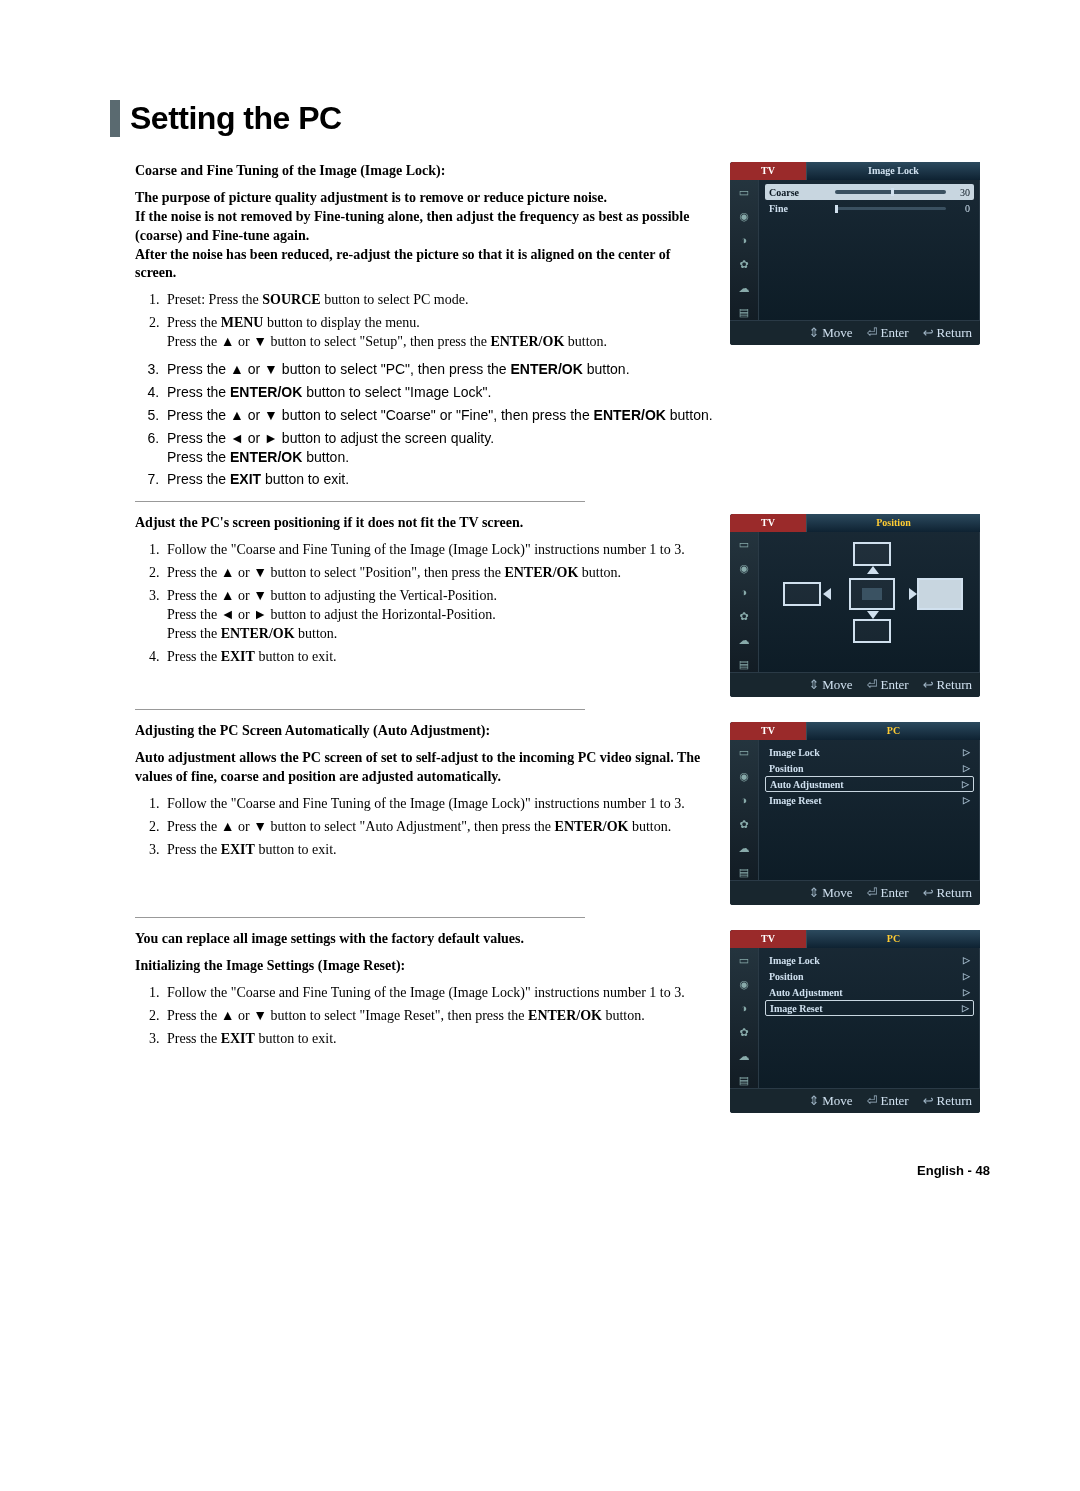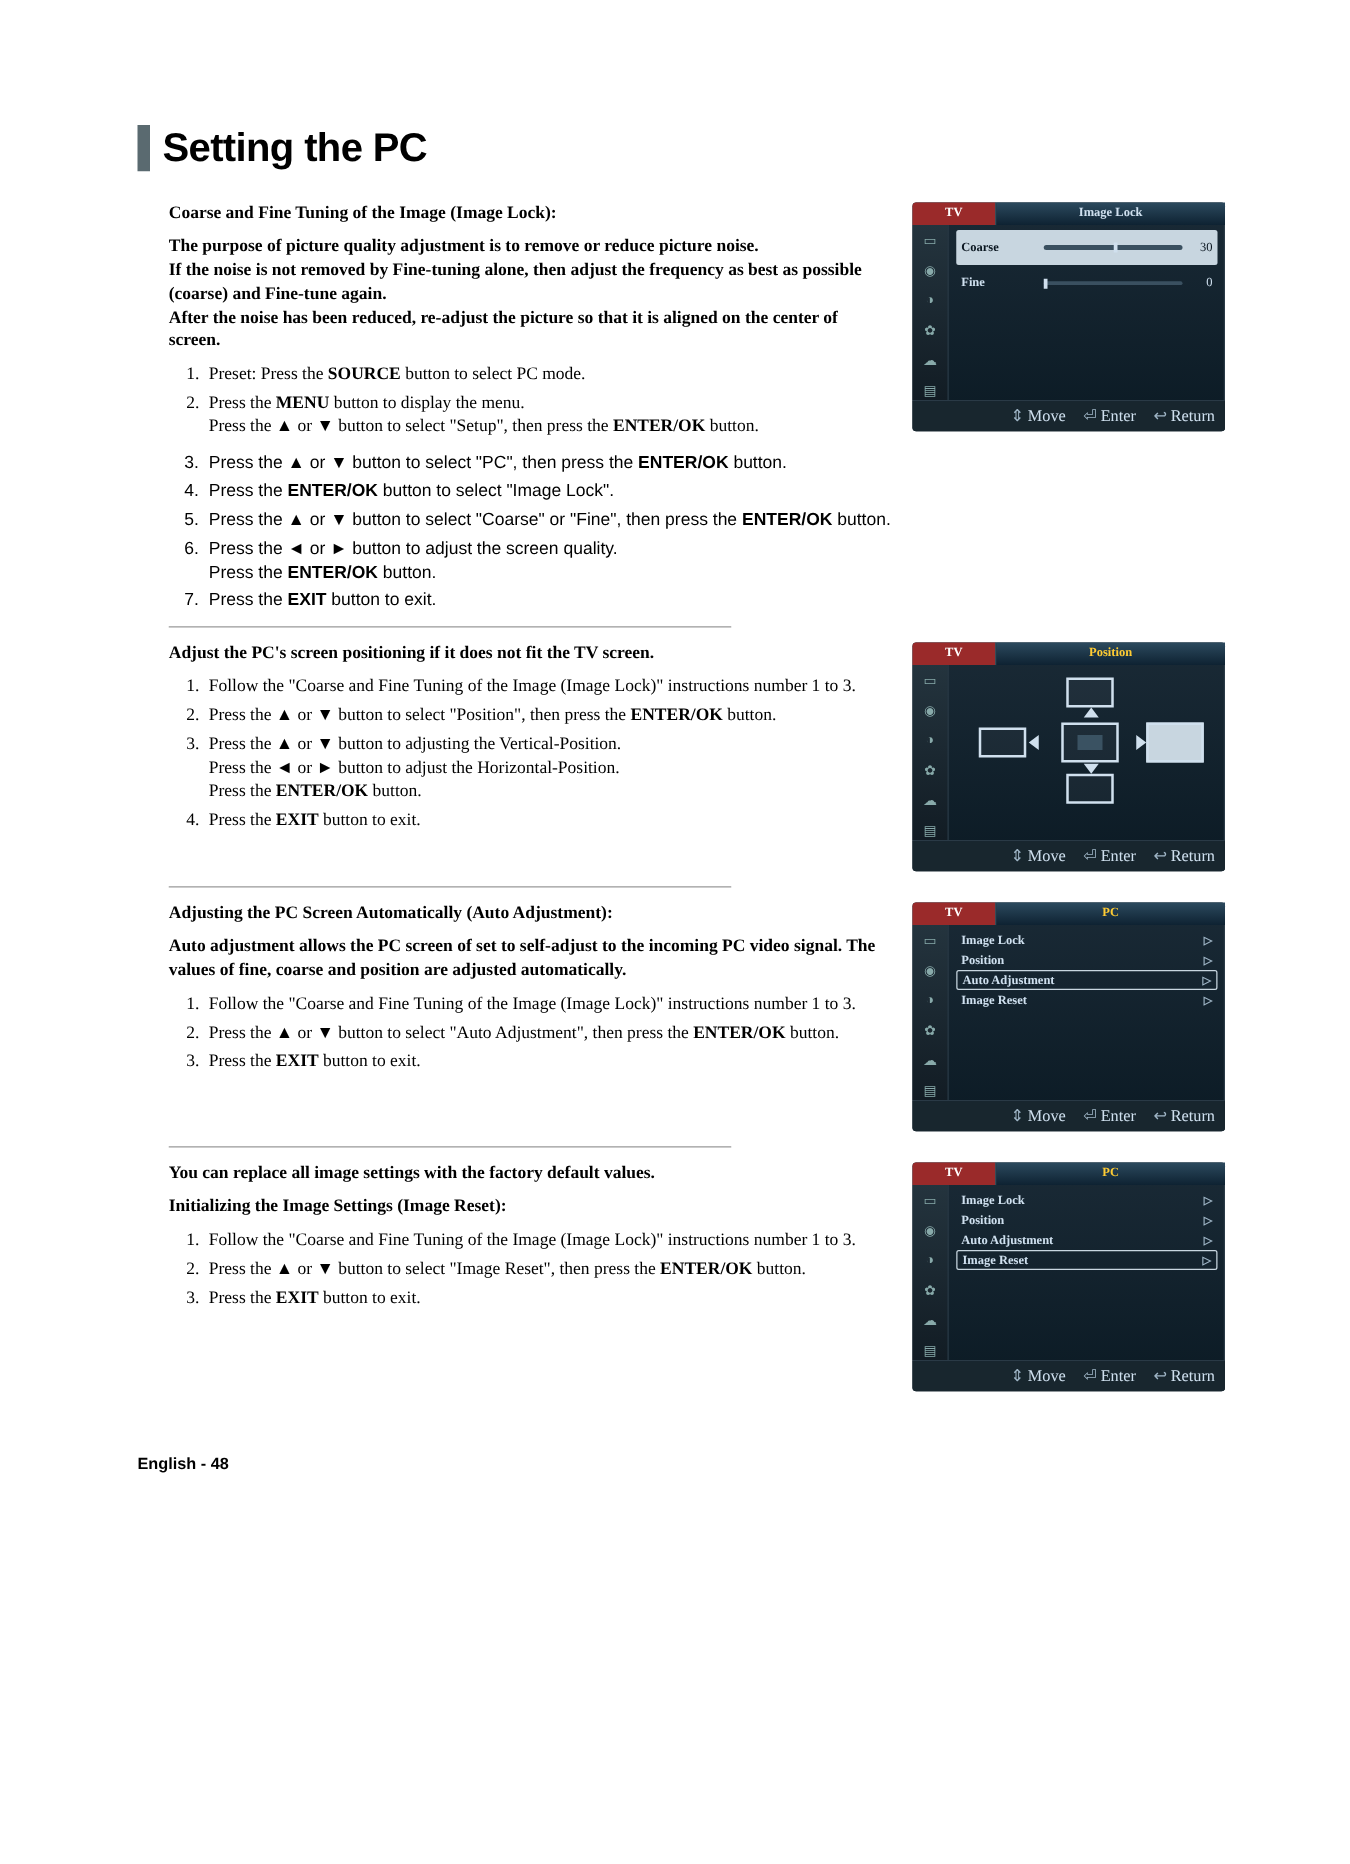--- a/index.html
+++ b/index.html
@@ -71,21 +71,21 @@
     position: relative;
     padding-bottom: 0;
     box-shadow: 0 0 0 1px #2a3a46 inset;
   }
   .osd-header {
     display: flex;
     height: 18px;
   }
   .osd-tv {
     background: #9a2a2a;
-    width: 66px;
+    width: 76px;
     font-weight: bold;
     text-align: center;
     line-height: 18px;
     border-radius: 3px 0 0 0;
   }
   .osd-title {
     flex: 1;
     text-align: center;
     line-height: 18px;
     font-weight: bold;
@@ -117,21 +117,21 @@
     color: #8aa;
     font-size: 11px;
   }
   .osd-content {
     flex: 1;
     padding: 4px 6px;
   }
   .osd-row {
     display: flex;
     align-items: center;
-    height: 28px;
+    height: 16px;
     padding: 0 4px;
     color: #cfe0ef;
     border-radius: 2px;
     gap: 4px;
     justify-content: center;
   }
   .osd-row.sel {
     background: #c8d6e0;
     color: #0a1620;
   }
@@ -221,21 +221,21 @@
     position: absolute;
     width: 0; height: 0;
     border-style: solid;
   }
   .pos-tri.up    { left: 92px; top: 26px;  border-width: 0 6px 8px 6px; border-color: transparent transparent #d0e0ee transparent; }
   .pos-tri.down  { left: 92px; bottom: 26px;border-width: 8px 6px 0 6px; border-color: #d0e0ee transparent transparent transparent; }
   .pos-tri.lft   { left: 48px; top: 48px;  border-width: 6px 8px 6px 0; border-color: transparent #d0e0ee transparent transparent; }
   .pos-tri.rgt   { right: 48px;top: 48px;  border-width: 6px 0 6px 8px; border-color: transparent transparent transparent #d0e0ee; }
 
   .page-num {
-    text-align: left;
+    text-align: right;
     font-weight: bold;
     font-size: 13px;
     margin-top: 50px;
   }
   .full-width { padding-left: 25px; }
 </style>
 </head>
 <body>
 
 <div class="page">

